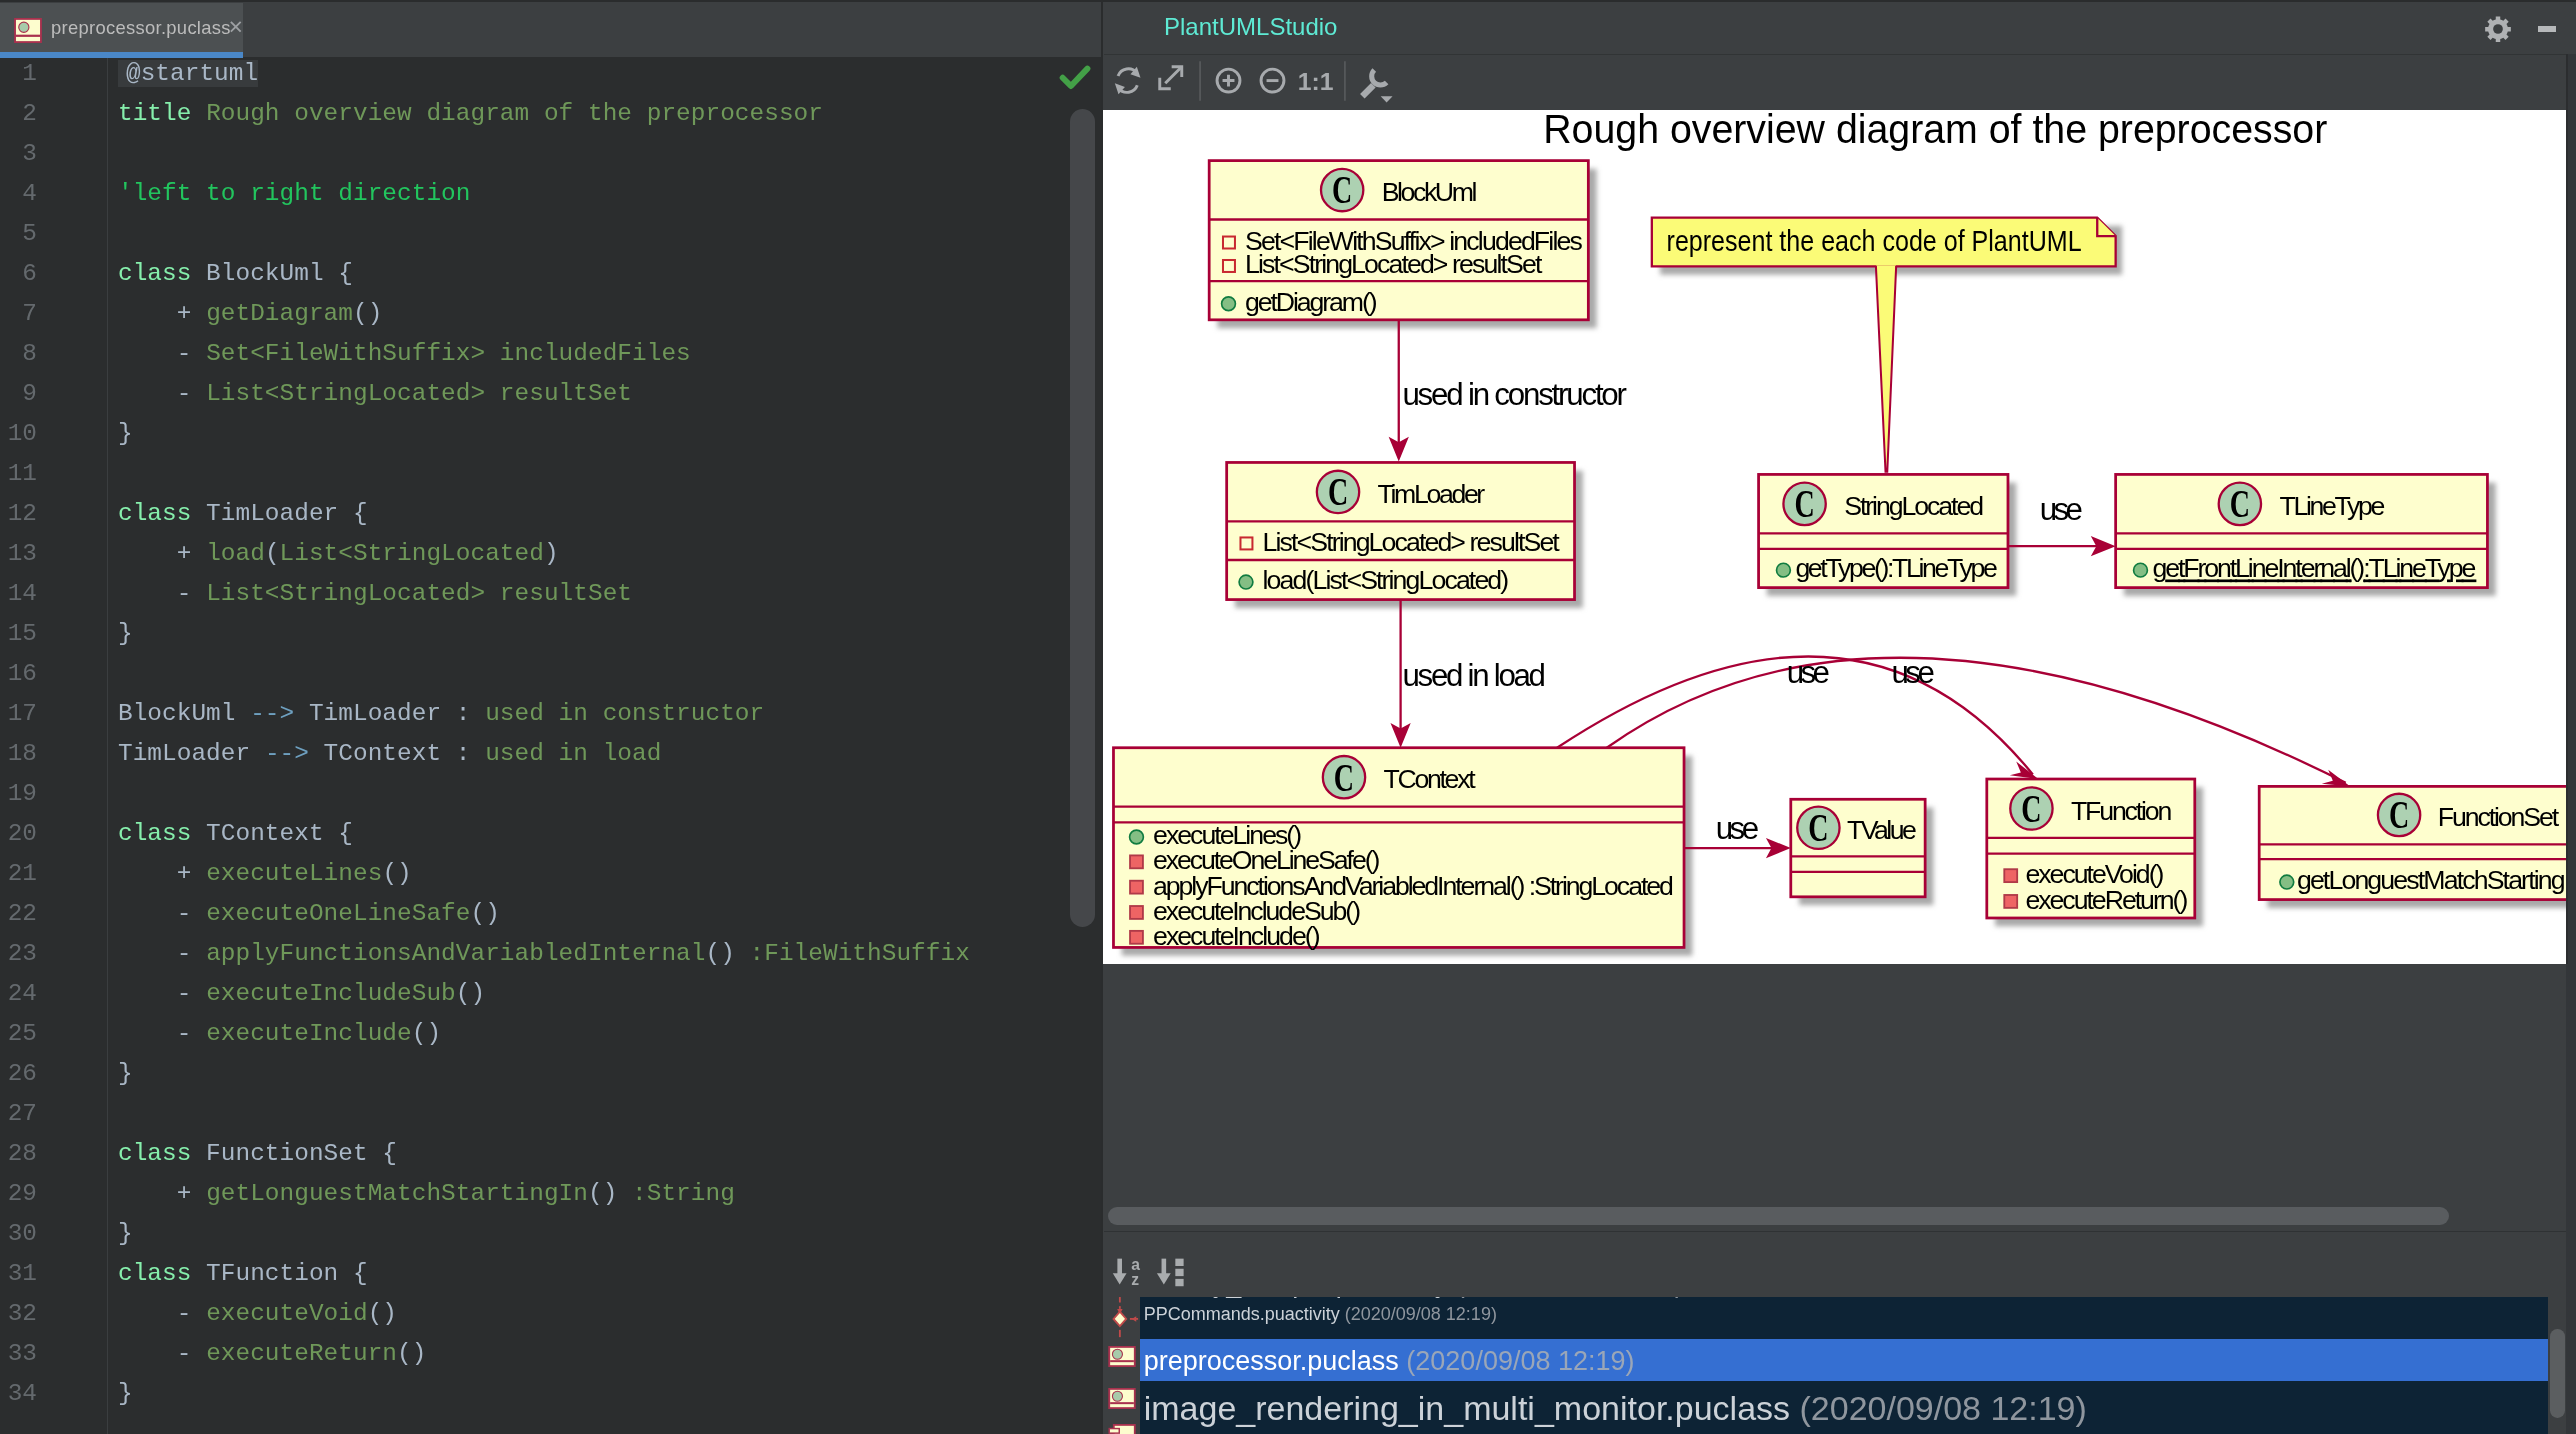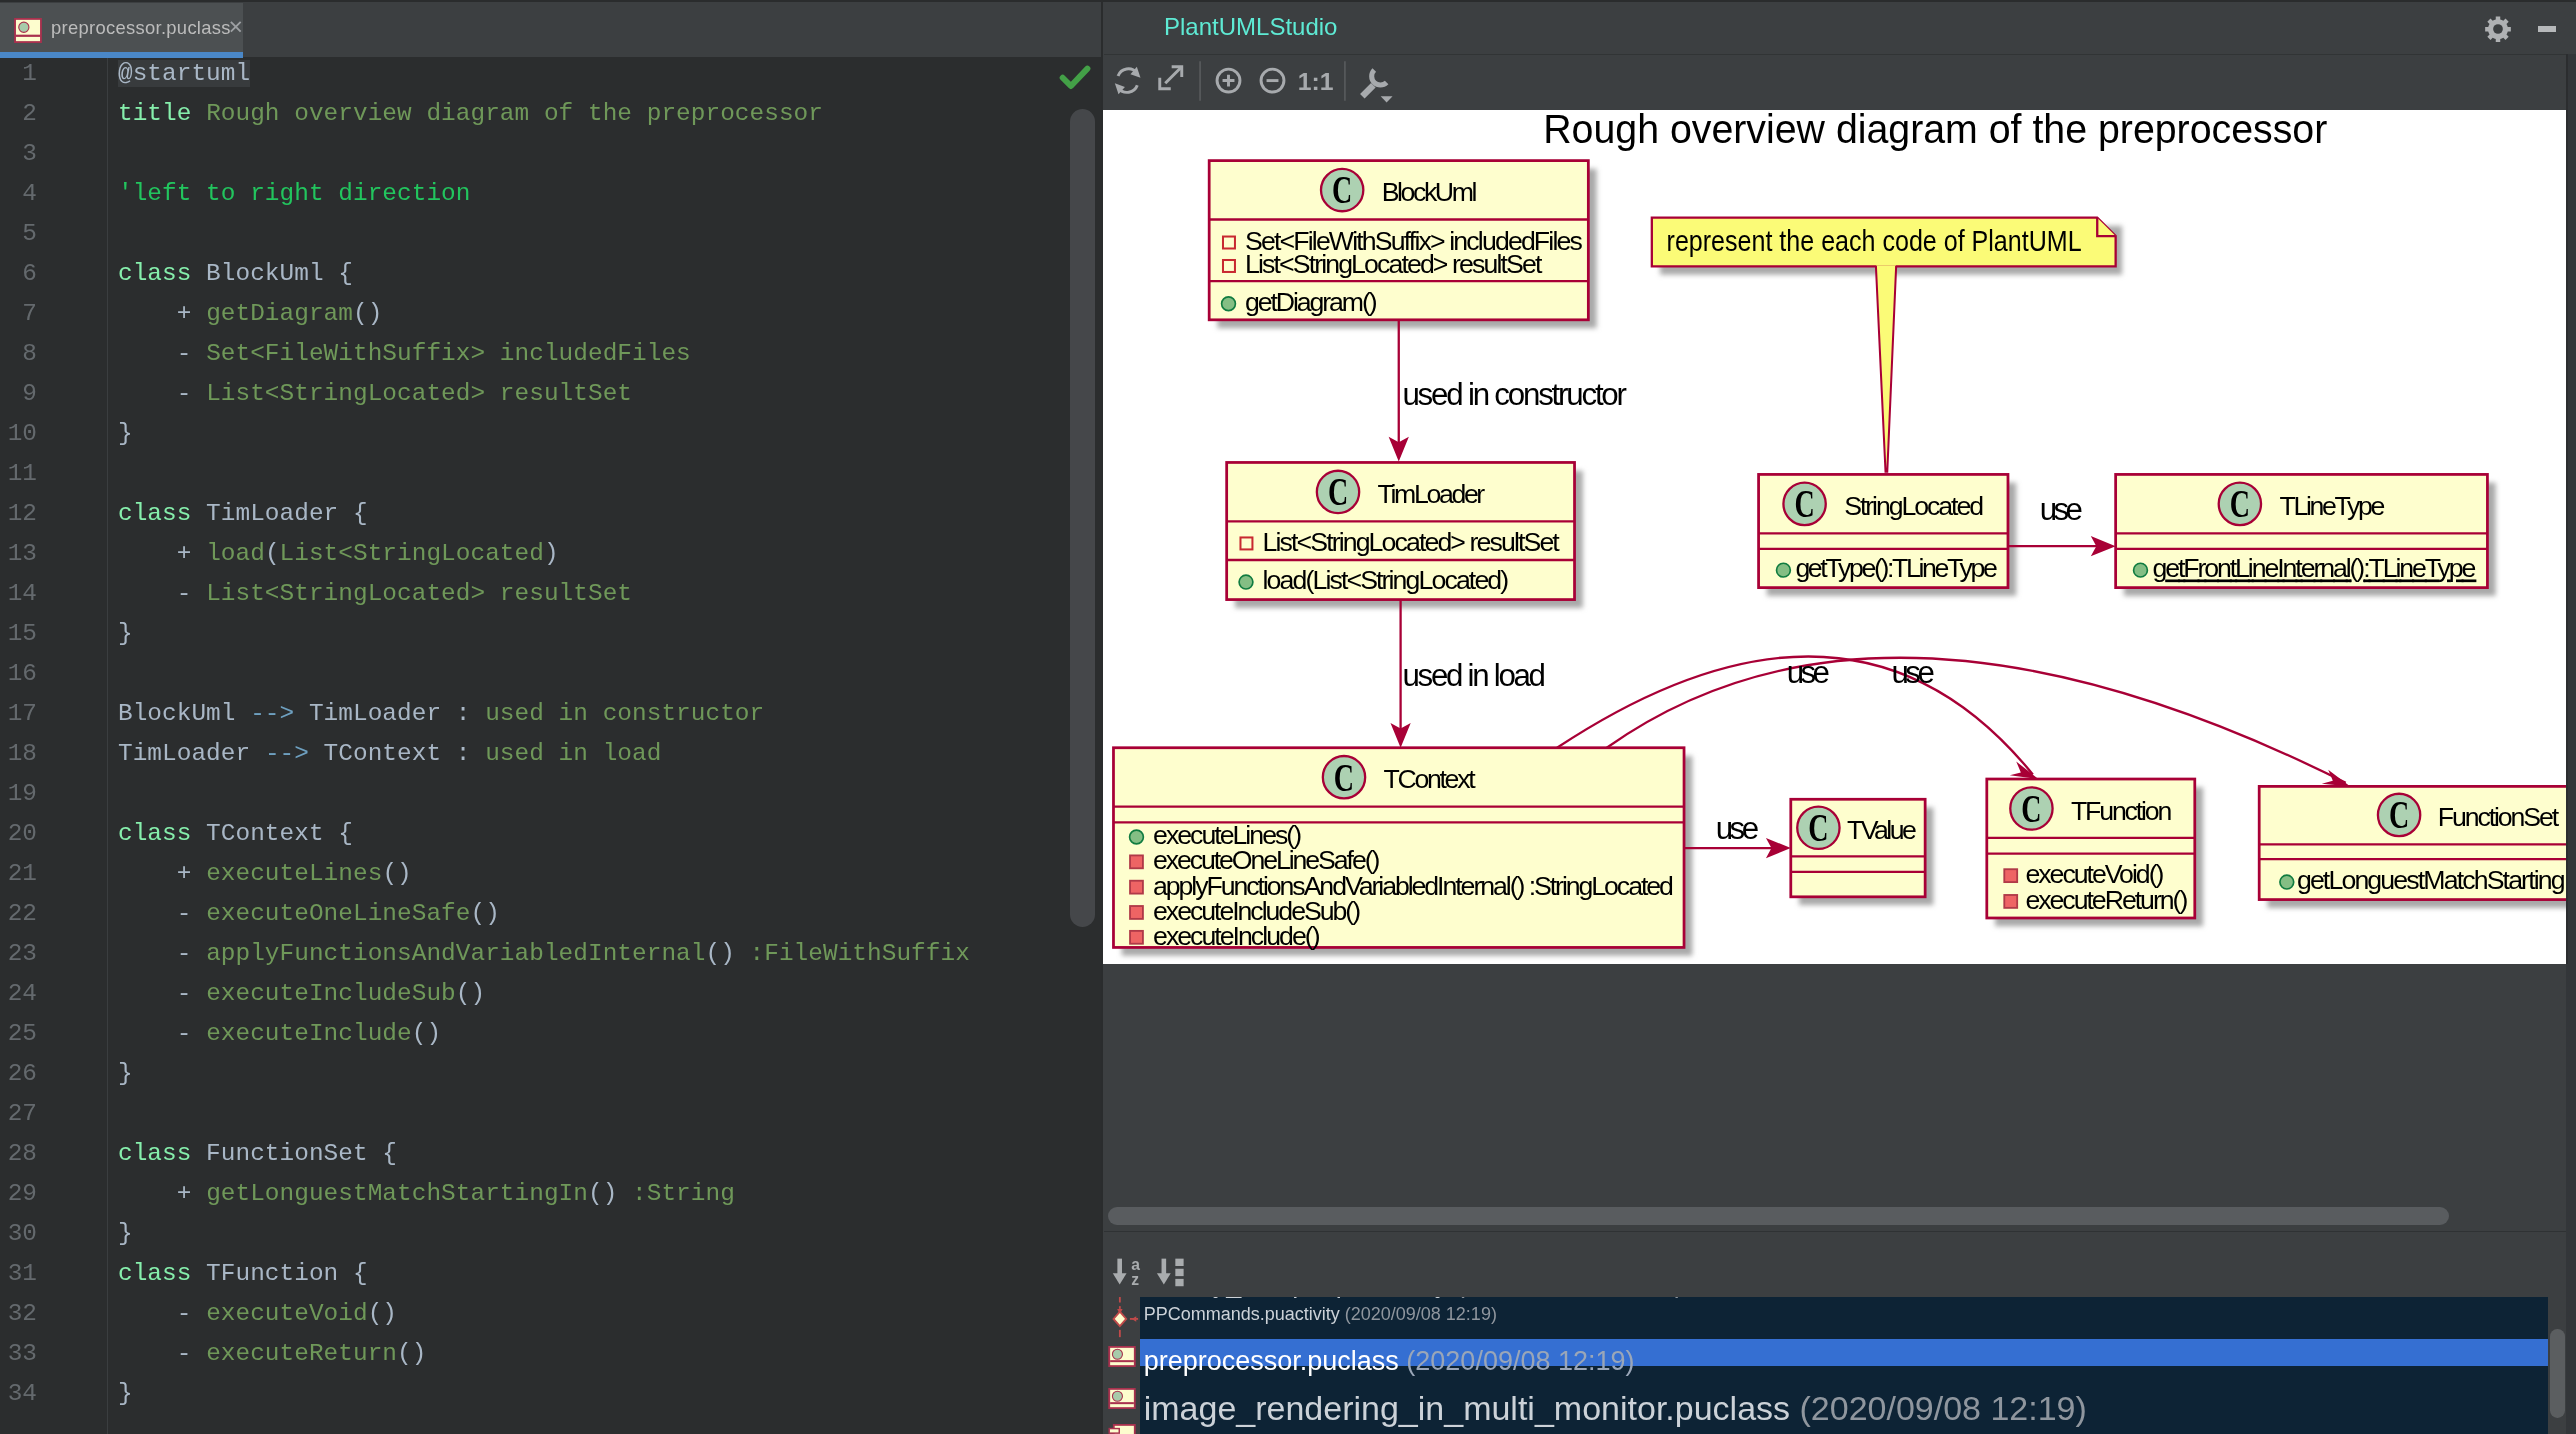--- a/index.html
+++ b/index.html
@@ -13,21 +13,21 @@
   #tabblue { left:0; top:52px; width:243px; height:5.5px; background:#4a87c7; }
   #tabtext { left:51px; top:2.8px; height:49px; line-height:49px; font-size:18.4px; color:#bcbcbc; letter-spacing:0.3px; }
   #gutter-line { left:107px; top:57px; width:0.9px; height:1377px; background:#3b3e40; }
   pre.codecol { position:absolute; font-family:"Liberation Mono", monospace; font-size:24.4px; line-height:40px; letter-spacing:0.05px; }
   #linenos { left:0; top:54px; width:37px; text-align:right; color:#64696d; }
   #code { left:118px; top:54px; color:#a9b7c6; }
   .kw { color:#86efac; }
   .gr { color:#6f9859; }
   .cm { color:#22c55e; }
   .bl { color:#6ea0c0; }
-  .st0 { background:#383b3d; }
+  .st0 { background:#383b3d;padding-left:8px; }
 </style>
 </head>
 <body>
 <div id="editor-pane" class="abs"></div>
 <div id="gutter-line" class="abs"></div>
 <pre id="linenos" class="codecol">1
 2
 3
 4
 5
@@ -327,21 +327,21 @@
 
 <div class="abs" style="left:1104px; top:1297px; width:1445px; height:137px; background:#0d2335; overflow:hidden;">
   <div class="abs" style="left:0; top:0; width:36px; height:137px; background:#3c3f41;"></div>
 
   <div class="abs" style="left:36px; top:-36px; width:1409px; height:42px; color:#ccd2d8; font-size:27px;">
       <span style="position:absolute; left:3.7px; top:7.4px;">activity_sample.puactivity <span style="color:#8f969e">(2020/09/07 14:01)</span></span>
     </div>
   <div class="abs" style="left:36px; top:0px; width:1409px; height:42px; color:#ccd2d8; font-size:18px;">
       <span style="position:absolute; left:3.7px; top:7.4px;">PPCommands.puactivity <span style="color:#8f969e">(2020/09/08 12:19)</span></span>
     </div>
-  <div class="abs" style="left:36px; top:42px; width:1409px; height:27px; background:#356fd2; color:#ffffff; font-size:27px;">
+  <div class="abs" style="left:36px; top:42px; width:1409px; height:42px; background:#356fd2; color:#ffffff; font-size:27px;">
       <span style="position:absolute; left:3.7px; top:7.4px;">preprocessor.puclass <span style="color:#9aa6b8">(2020/09/08 12:19)</span></span>
     </div>
   <div class="abs" style="left:36px; top:85px; width:1409px; height:42px; color:#ccd2d8; font-size:34px;">
       <span style="position:absolute; left:3.7px; top:7.4px;">image_rendering_in_multi_monitor.puclass <span style="color:#8f969e">(2020/09/08 12:19)</span></span>
     </div>
   <div class="abs" style="left:36px; top:127px; width:1409px; height:42px; color:#ccd2d8; font-size:27px;">
       <span style="position:absolute; left:3.7px; top:7.4px;">tmp.pucomponent <span style="color:#8f969e">(2020/09/07 14:01)</span></span>
     </div>
 
   <svg class="abs" style="left:3.7px; top:0px;" width="31" height="42" viewBox="0 0 34 46">

